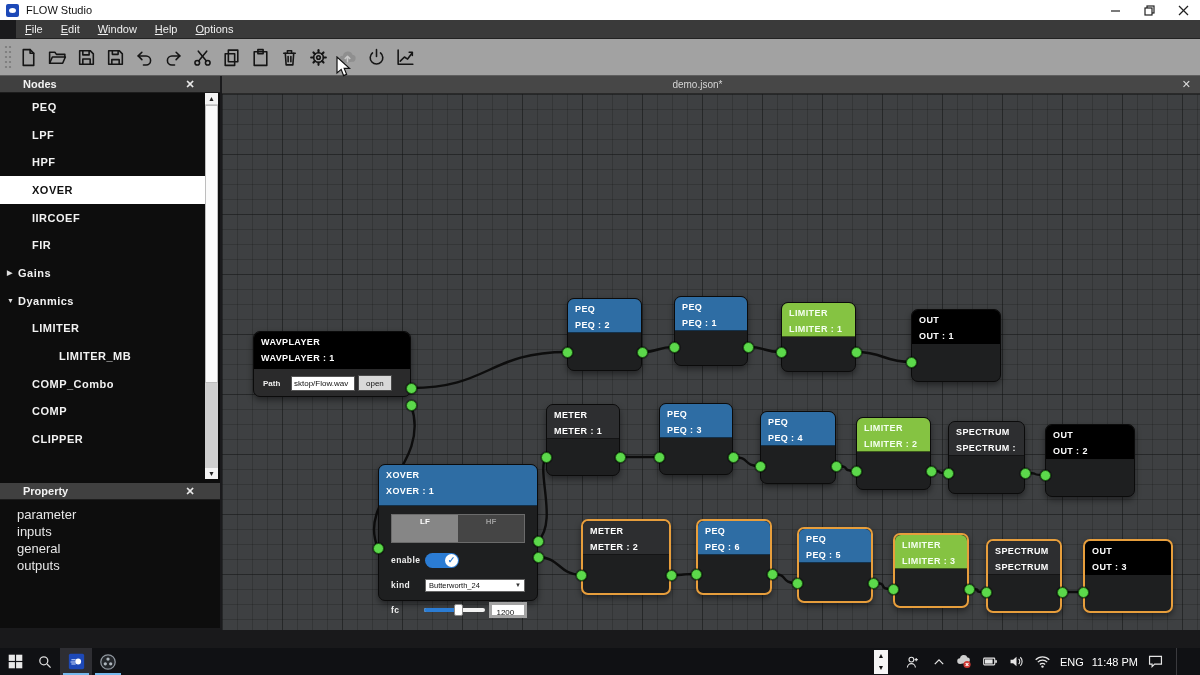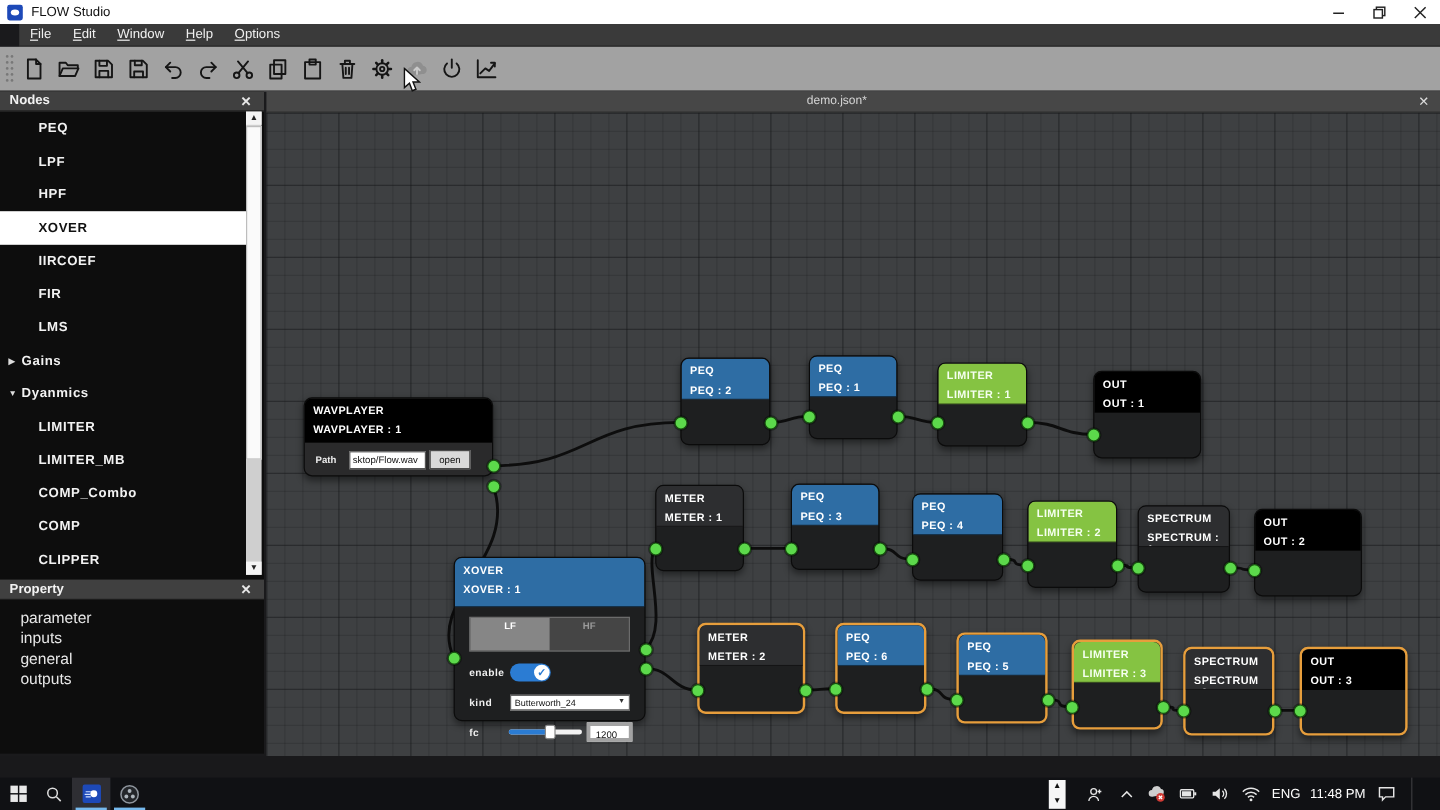--- a/index.html
+++ b/index.html
@@ -22,21 +22,21 @@
   .menu-item u { text-decoration:underline; }
 
   
   .toolbar { left:0; top:39px; width:1200px; height:37px; background:#a2a2a2; border-bottom:1px solid #5f5f5f; display:flex; align-items:center; }
   .grip { width:12px; height:30px; margin-left:2px; }
   .tbtn { width:29px; height:30px; display:flex; align-items:center; justify-content:center; }
   .tbtn svg { stroke:#151515; stroke-width:1.5; fill:none; stroke-linecap:round; stroke-linejoin:round; }
   .tbtn.disabled svg { stroke:#7e7e7e; }
 
   
-  .panel-header { height:17px; background:#404040; color:#f2f2f2; font-size:11px; font-weight:bold; display:flex; align-items:center; padding:0 8px; border-bottom:1px solid #1c1c1c; }
+  .panel-header { height:17px; background:#404040; color:#f2f2f2; font-size:11px; font-weight:bold; display:flex; align-items:center; padding:0 23px; border-bottom:1px solid #1c1c1c; }
   .panel-header .spacer { flex:1; }
   .panel-close { color:#e8e8e8; font-size:11px; font-weight:bold; width:14px; text-align:center; }
   .nodes-panel { left:0; top:76px; width:220px; height:407px; background:#0d0d0d; }
   .nodes-list { position:absolute; left:0; top:17px; right:15px; bottom:0; overflow:hidden; }
   .nlist-item { height:27.7px; display:flex; align-items:center; color:#f2f2f2; font-size:11px; font-weight:bold; letter-spacing:0.5px; }
   .nlist-item .lbl { padding-left:32px; }
   .nlist-item.group .lbl { padding-left:18px; }
   .nlist-item.selected { background:#ffffff; }
   .nlist-item.selected .lbl { color:#111; }
   .nlist-item .arrow { position:absolute; left:7px; font-size:7px; color:#ddd; }
@@ -281,35 +281,32 @@
       </div>
       <div class="nlist-item selected" style="position: relative;">
         <span class="lbl">XOVER</span>
       </div>
       <div class="nlist-item" style="position: relative;">
         <span class="lbl">IIRCOEF</span>
       </div>
       <div class="nlist-item" style="position: relative;">
         <span class="lbl">FIR</span>
       </div>
-      <div class="nlist-item" style="position: relative;">
-        <span class="lbl">LMS</span>
-      </div>
       <div class="nlist-item group" style="position: relative;">
         <span class="arrow">▶</span>
         <span class="lbl">Gains</span>
       </div>
       <div class="nlist-item group" style="position: relative;">
         <span class="arrow">▼</span>
         <span class="lbl">Dyanmics</span>
       </div>
       <div class="nlist-item" style="position: relative;">
         <span class="lbl">LIMITER</span>
       </div>
-      <div class="nlist-item" style="position: relative;">
+      <div class="nlist-item" style="position: relative; padding-left: 27px;">
         <span class="lbl">LIMITER_MB</span>
       </div>
       <div class="nlist-item" style="position: relative;">
         <span class="lbl">COMP_Combo</span>
       </div>
       <div class="nlist-item" style="position: relative;">
         <span class="lbl">COMP</span>
       </div>
       <div class="nlist-item" style="position: relative;">
         <span class="lbl">CLIPPER</span>

